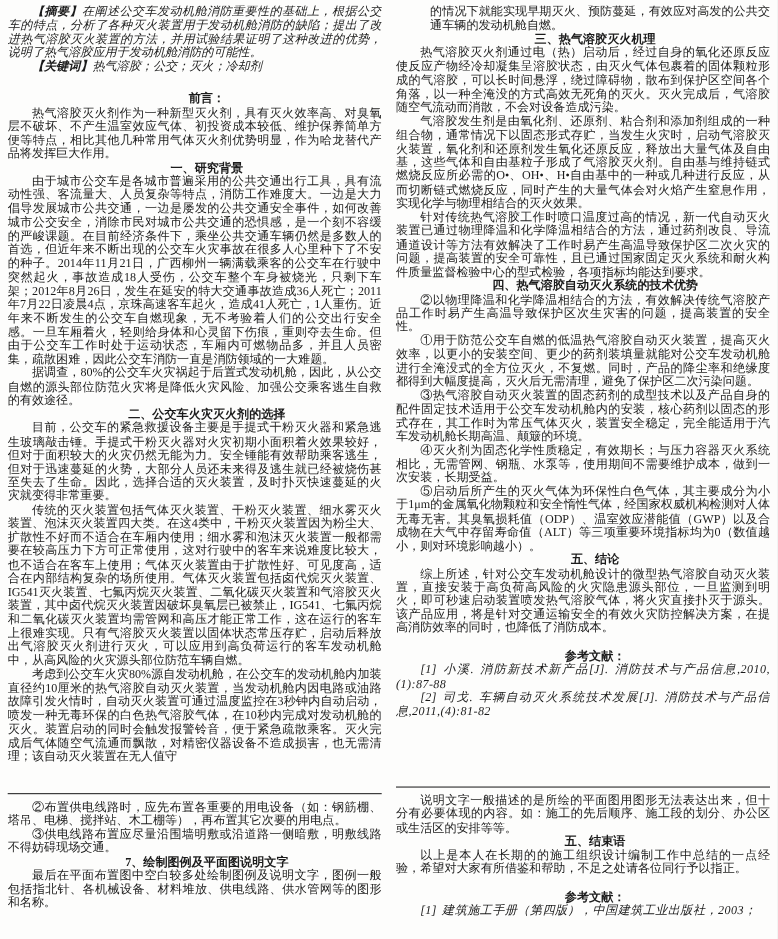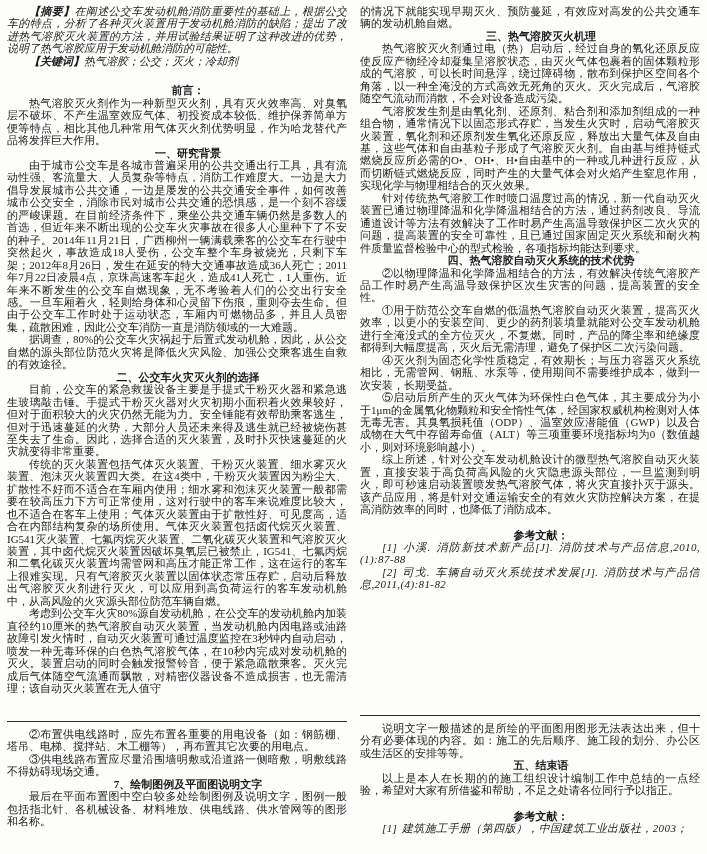--- a/index.html
+++ b/index.html
@@ -18,21 +18,21 @@
   }
   .cols{display:flex;gap:13px;height:100%;}
   .col{width:340px;display:flex;flex-direction:column;box-sizing:border-box;}
   .col-top{overflow:hidden;flex:0 0 auto;}
   .col-top.left{height:714px;}
   .col-top.right{height:708px;}
   .rule{border:0;border-top:1.4px solid #2a2a2a;margin:2px 0 4px 0;flex:0 0 auto;width:100%;}
   .col-bottom{flex:1 1 auto;overflow:hidden;padding-top:2px;}
   .blk{margin:0;text-align:justify;}
   .para{text-indent:2em;}
-  .para-flush{text-indent:0;}
+  .para-flush{text-indent:0;margin-left:31px;}
   h3.heading{font-size:inherit;line-height:inherit;font-weight:bold;text-indent:2em;margin:0;text-align:center;}
   .abstract{font-style:italic;text-indent:2em;text-align:justify;margin:0;}
   .abstract b{}
   .keywords{margin-bottom:17px;}
   .contmark{text-indent:0;margin:0;text-align:left;}
   .ref{font-style:italic;text-indent:2em;letter-spacing:.4px;word-spacing:1.5px;}
   .spacer{height:13px;}
 </style>
 </head>
 <body>
@@ -71,22 +71,24 @@
       <div class="col-top right">
         <div>
             <div class="blk para-flush">的情况下就能实现早期灭火、预防蔓延，有效应对高发的公共交通车辆的发动机舱自燃。</div>
             <h3 class="blk heading">三、热气溶胶灭火机理</h3>
             <div class="blk para">热气溶胶灭火剂通过电（热）启动后，经过自身的氧化还原反应使反应产物经冷却凝集呈溶胶状态，由灭火气体包裹着的固体颗粒形成的气溶胶，可以长时间悬浮，绕过障碍物，散布到保护区空间各个角落，以一种全淹没的方式高效无死角的灭火。灭火完成后，气溶胶随空气流动而消散，不会对设备造成污染。</div>
             <div class="blk para">气溶胶发生剂是由氧化剂、还原剂、粘合剂和添加剂组成的一种组合物，通常情况下以固态形式存贮，当发生火灾时，启动气溶胶灭火装置，氧化剂和还原剂发生氧化还原反应，释放出大量气体及自由基，这些气体和自由基粒子形成了气溶胶灭火剂。自由基与维持链式燃烧反应所必需的O•、OH•、H•自由基中的一种或几种进行反应，从而切断链式燃烧反应，同时产生的大量气体会对火焰产生窒息作用，实现化学与物理相结合的灭火效果。</div>
             <div class="blk para">针对传统热气溶胶工作时喷口温度过高的情况，新一代自动灭火装置已通过物理降温和化学降温相结合的方法，通过药剂改良、导流通道设计等方法有效解决了工作时易产生高温导致保护区二次火灾的问题，提高装置的安全可靠性，且已通过国家固定灭火系统和耐火构件质量监督检验中心的型式检验，各项指标均能达到要求。</div>
             <h3 class="blk heading">四、热气溶胶自动灭火系统的技术优势</h3>
             <div class="blk para">②以物理降温和化学降温相结合的方法，有效解决传统气溶胶产品工作时易产生高温导致保护区次生灾害的问题，提高装置的安全性。</div>
             <div class="blk para">①用于防范公交车自燃的低温热气溶胶自动灭火装置，提高灭火效率，以更小的安装空间、更少的药剂装填量就能对公交车发动机舱进行全淹没式的全方位灭火，不复燃。同时，产品的降尘率和绝缘度都得到大幅度提高，灭火后无需清理，避免了保护区二次污染问题。</div>
+            <div class="blk para">③热气溶胶自动灭火装置的固态药剂的成型技术以及产品自身的配件固定技术适用于公交车发动机舱内的安装，核心药剂以固态的形式存在，其工作时为常压气体灭火，装置安全稳定，完全能适用于汽车发动机舱长期高温、颠簸的环境。</div>
             <div class="blk para">④灭火剂为固态化学性质稳定，有效期长；与压力容器灭火系统相比，无需管网、钢瓶、水泵等，使用期间不需要维护成本，做到一次安装，长期受益。</div>
             <div class="blk para">⑤启动后所产生的灭火气体为环保性白色气体，其主要成分为小于1μm的金属氧化物颗粒和安全惰性气体，经国家权威机构检测对人体无毒无害。其臭氧损耗值（ODP）、温室效应潜能值（GWP）以及合成物在大气中存留寿命值（ALT）等三项重要环境指标均为0（数值越小，则对环境影响越小）。</div>
+            <h3 class="blk heading">五、结论</h3>
             <div class="blk para">综上所述，针对公交车发动机舱设计的微型热气溶胶自动灭火装置，直接安装于高负荷高风险的火灾隐患源头部位，一旦监测到明火，即可秒速启动装置喷发热气溶胶气体，将火灾直接扑灭于源头。该产品应用，将是针对交通运输安全的有效火灾防控解决方案，在提高消防效率的同时，也降低了消防成本。</div>
             <div class="blk spacer"></div>
             <h3 class="blk heading">参考文献：</h3>
             <div class="blk ref">[1] 小溪. 消防新技术新产品[J]. 消防技术与产品信息,2010,(1):87-88</div>
             <div class="blk ref">[2] 司戈. 车辆自动灭火系统技术发展[J]. 消防技术与产品信息,2011,(4):81-82</div>
           </div>
       </div>
       <hr class="rule">
       <div class="col-bottom">
         <div>

